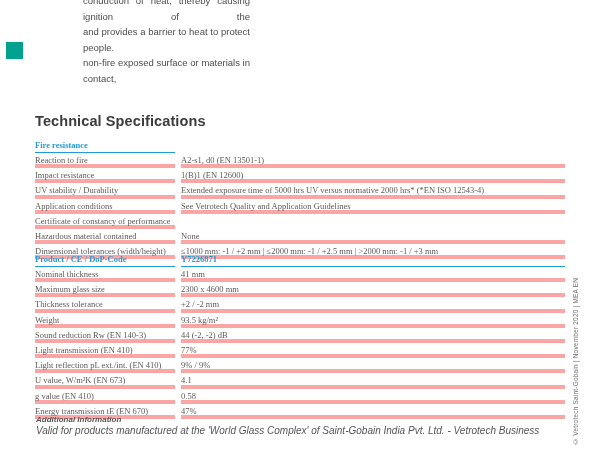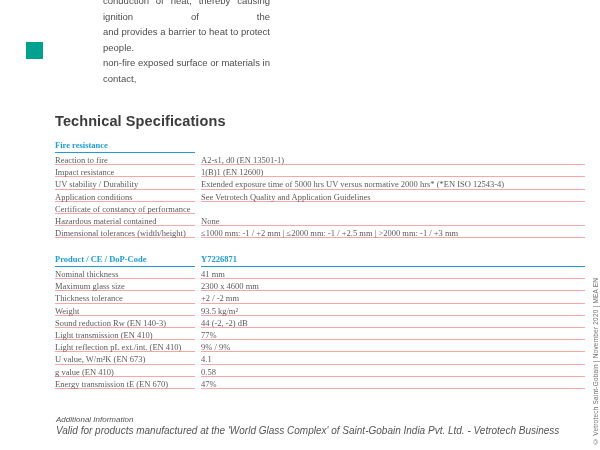--- a/index.html
+++ b/index.html
@@ -1,21 +1,21 @@
 <!DOCTYPE html>
 <html><head>
 <meta charset="utf-8">
 <style>
   html,body{margin:0;padding:0;}
   body{
     width:600px;height:450px;background:#ffffff;overflow:hidden;position:relative;
     font-family:"Liberation Sans","DejaVu Sans",sans-serif;
     -webkit-font-smoothing:antialiased;
   }
-  .page{position:absolute;inset:0;background:#fff;margin-left:20px;}
+  .page{position:absolute;inset:0;background:#fff;}
 
   
   .intro{position:absolute;left:83px;top:-7px;width:167px;color:#4d4d4d;
          font-size:9.5px;line-height:15.5px;}
   .intro-line{text-align:justify;text-align-last:justify;white-space:normal;}
   .intro-line.last{text-align-last:left;}
 
   
   .teal-square{position:absolute;left:6px;top:42px;width:17px;height:17px;background:#00a18f;}
 
@@ -30,26 +30,26 @@
   .row{display:flex;font-family:Liberation Serif, serif;}
   .cell{white-space:nowrap;overflow:visible;}
   .cell.label{width:140px;margin-right:6px;}
   .cell.value{width:384px;}
   .row.header .cell{
     color:#1f9cd8;font-weight:bold;font-size:8.5px;
     height:12px;padding-top:1px;border-bottom:1.5px solid #1f9cd8;
   }
   .row.data .cell{
     color:#5b5b5b;font-size:8.5px;
-    height:9.2px;padding-top:2px;border-bottom:1px solid #fca5a5;
+    height:9.2px;padding-top:2px;border-bottom:4px solid #fca5a5;
   }
 
   
   .additional{position:absolute;left:36px;top:414px;color:#555;font-style:italic;}
-  .additional .ai-title{font-weight:normal;font-size:8px;line-height:11px;}
+  .additional .ai-title{font-weight:bold;font-size:8px;line-height:11px;}
   .additional .ai-text{font-size:10px;line-height:11px;font-style:italic;}
 
   
   .credit{position:absolute;left:572px;top:295px;height:150px;
           writing-mode:vertical-rl;transform:rotate(180deg);
           font-size:6.5px;color:#6e6e6e;white-space:nowrap;letter-spacing:0.2px;}
 </style>
 </head>
 <body>
 

